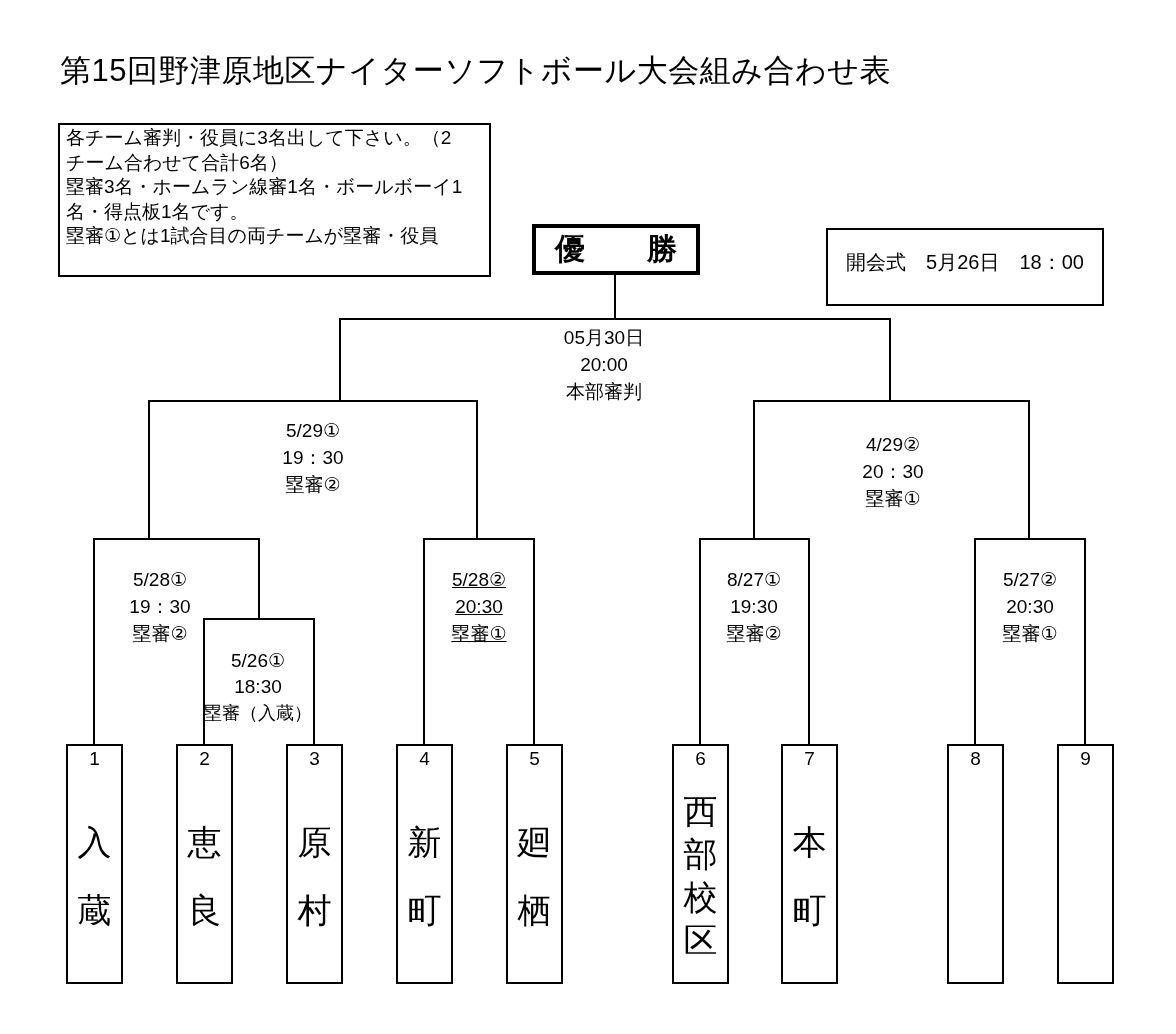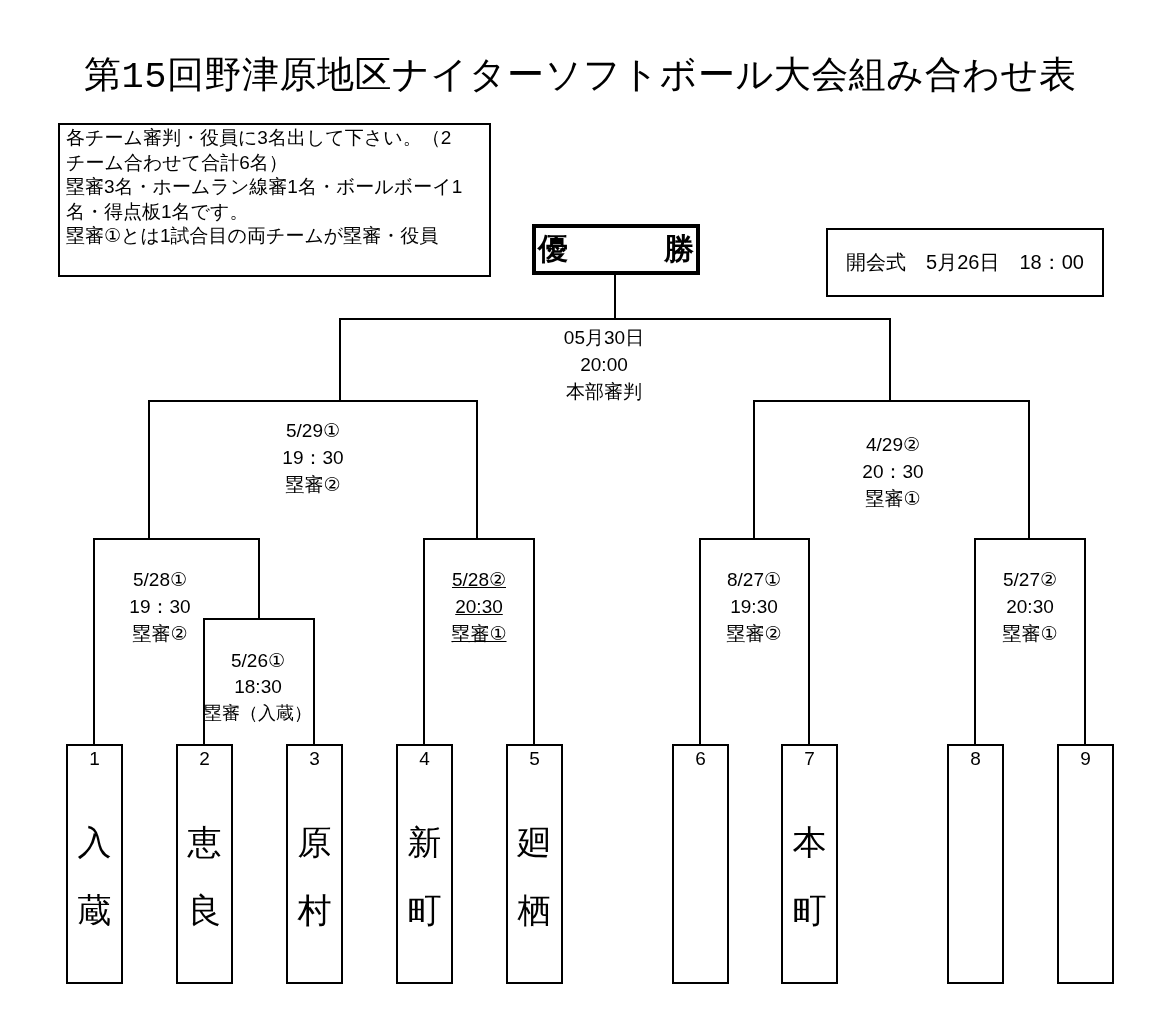--- a/index.html
+++ b/index.html
@@ -5,38 +5,38 @@
   html,body{margin:0;padding:0;background:#fff;}
   #canvas{
     position:relative;
     width:1176px;height:1034px;
     background:#ffffff;
     font-family:"Liberation Sans","DejaVu Sans",sans-serif;
     color:#000;
     overflow:hidden;
   }
   .title{
-    position:absolute;left:84px;top:50px;
-    font-family:Liberation Mono, monospace;
-    font-size:37px;letter-spacing:0.5px;white-space:nowrap;
+    position:absolute;left:60px;top:50px;
+    font-family:Liberation Sans, sans-serif;
+    font-size:31px;letter-spacing:0.5px;white-space:nowrap;
   }
   .note-box{
     position:absolute;left:58px;top:123px;width:417px;height:148px;
     border:2px solid #000;padding:1px 6px;
     font-size:19px;line-height:24.5px;white-space:nowrap;
   }
   .champion-box{
     position:absolute;left:532px;top:224px;width:168px;height:51px;
     border:4px solid #000;box-sizing:border-box;
     font-size:30px;font-weight:bold;line-height:42px;
-    padding:0 2px;
+    padding:0 19px;
     text-align:justify;text-align-last:justify;
   }
   .opening-box{
-    position:absolute;left:826px;top:228px;width:278px;height:69px;
+    position:absolute;left:826px;top:228px;width:278px;height:78px;
     border:2px solid #000;box-sizing:border-box;
     font-size:20px;line-height:64px;text-align:center;white-space:nowrap;
   }
   .hl,.vl{position:absolute;background:#000;}
   .hl{height:2px;}
   .vl{width:2px;}
   .match-info{
     position:absolute;transform:translateX(-50%);
     text-align:center;font-size:19px;line-height:27px;white-space:nowrap;
   }
@@ -178,20 +178,23 @@
       </div>
   </div>
   <div class="team-box" style="left:506px;">
     <div class="team-number">5</div>
     <div class="team-name-wrap">
         <div class="team-name" style="line-height: 68px;">廻栖</div>
       </div>
   </div>
   <div class="team-box" style="left:672px;">
     <div class="team-number">6</div>
+    <div class="team-name-wrap">
+        <div class="team-name" style="line-height: 43px;">西部校区</div>
+      </div>
   </div>
   <div class="team-box" style="left:781px;">
     <div class="team-number">7</div>
     <div class="team-name-wrap">
         <div class="team-name" style="line-height: 68px;">本町</div>
       </div>
   </div>
   <div class="team-box" style="left:947px;">
     <div class="team-number">8</div>
   </div>

